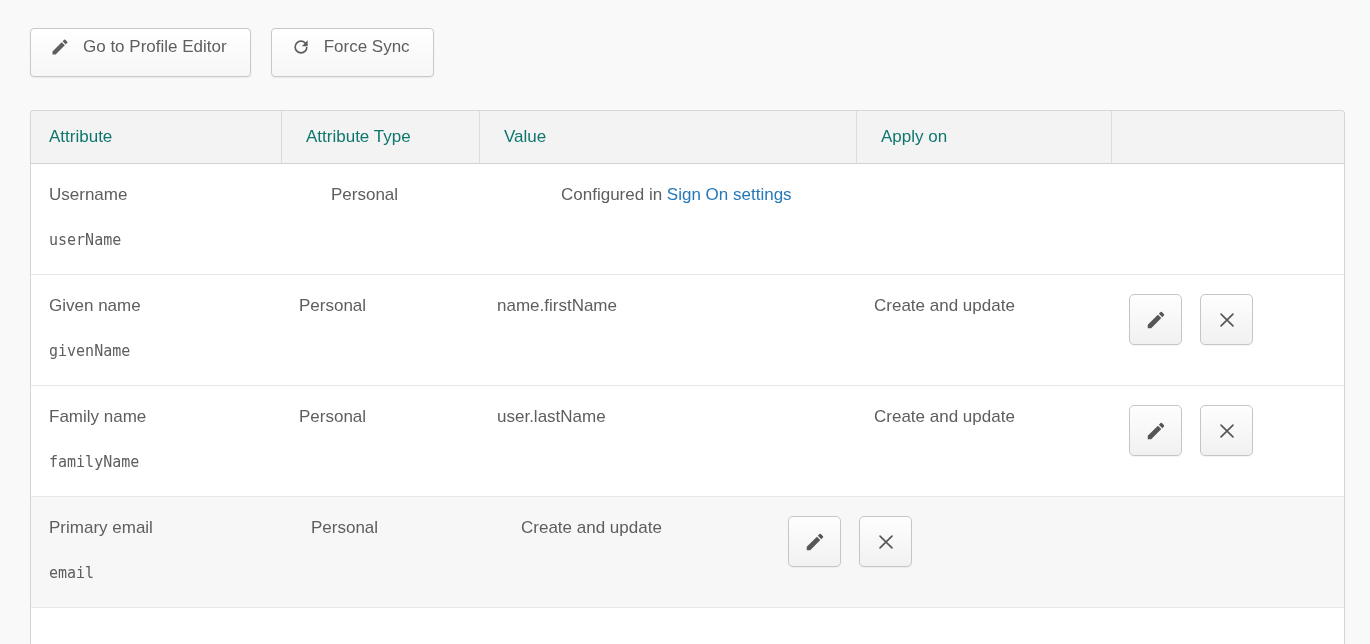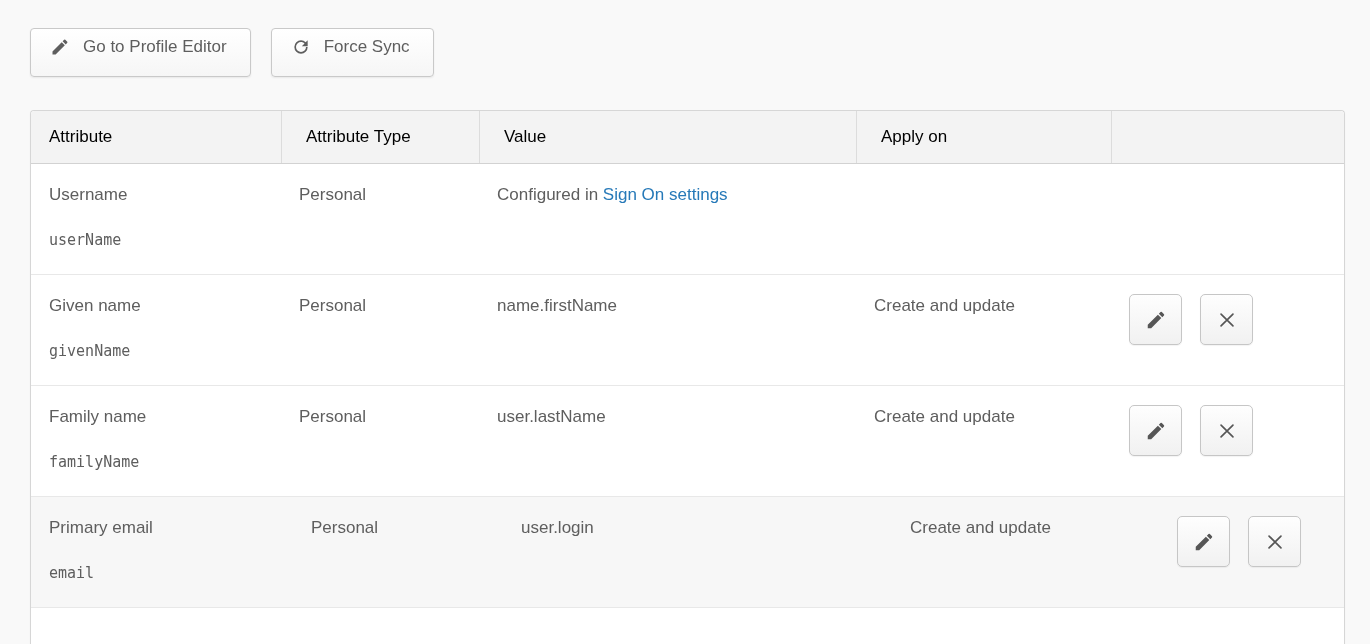--- a/index.html
+++ b/index.html
@@ -27,28 +27,28 @@
 
   
   .table {
     position: absolute; left: 30px; top: 110px; width: 1315px;
     background: #ffffff;
     border: 1px solid #d6d6d6; border-bottom: none;
     border-radius: 4px 4px 0 0;
     box-shadow: 0 1px 2px rgba(0,0,0,0.04);
   }
   .thead { display: flex; height: 52px; background: #f3f3f3; border-radius: 4px 4px 0 0; }
-  .th { display: flex; align-items: center; padding-left: 18px; font-size: 17px; color: #000000; }
+  .th { display: flex; align-items: center; padding-left: 18px; font-size: 17px; color: #0f766e; }
   .th + .th { border-left: 1px solid #dcdcdc; padding-left: 24px; }
 
   .c1 { width: 250px; } .c2 { width: 198px; } .c3 { width: 377px; }
   .c4 { width: 255px; } .c5 { flex: 1; }
 
   .row { display: flex; min-height: 111px; border-top: 1px solid #e8e8e8; background: #ffffff; }
-  .row-first { border-top-color: #d2d2d2; }
+  .row-first { border-top-color: #d2d2d2; gap: 32px; }
   .row-highlight { background: #f7f7f7; gap: 12px; }
 
   .td { padding: 21px 0 0 18px; font-size: 17px; line-height: 20px; color: #5e5e5e; }
   .attr-name {
     font-family: "DejaVu Sans Mono", monospace;
     font-size: 15px; margin-top: 25px; color: #5e5e5e;
   }
   a.link { color: #2679b8; text-decoration: none; cursor: pointer; }
 
   .actions { display: flex; gap: 18px; padding: 19px 0 0 18px; }
@@ -161,21 +161,20 @@
       </button>
     </div>
   </div>
 
   <div class="row row-highlight">
     <div class="td c1">
       <div>Primary email</div>
       <div class="attr-name">email</div>
     </div>
     <div class="td c2">Personal</div>
-    <div class="td c3">user.login</div>
     <div class="td c4">Create and update</div>
     <div class="c5 actions">
       <button class="icon-btn">
         <span style="display:flex;">
           <svg viewBox="0 0 24 24" fill="currentColor" width="22" height="22">
               <path d="M3 17.25V21h3.75L17.81 9.94l-3.75-3.75L3 17.25zM20.71 7.04c.39-.39.39-1.02 0-1.41l-2.34-2.34a1 1 0 0 0-1.41 0l-1.83 1.83 3.75 3.75 1.83-1.83z"></path>
             </svg>
         </span>
       </button>
       <button class="icon-btn">

